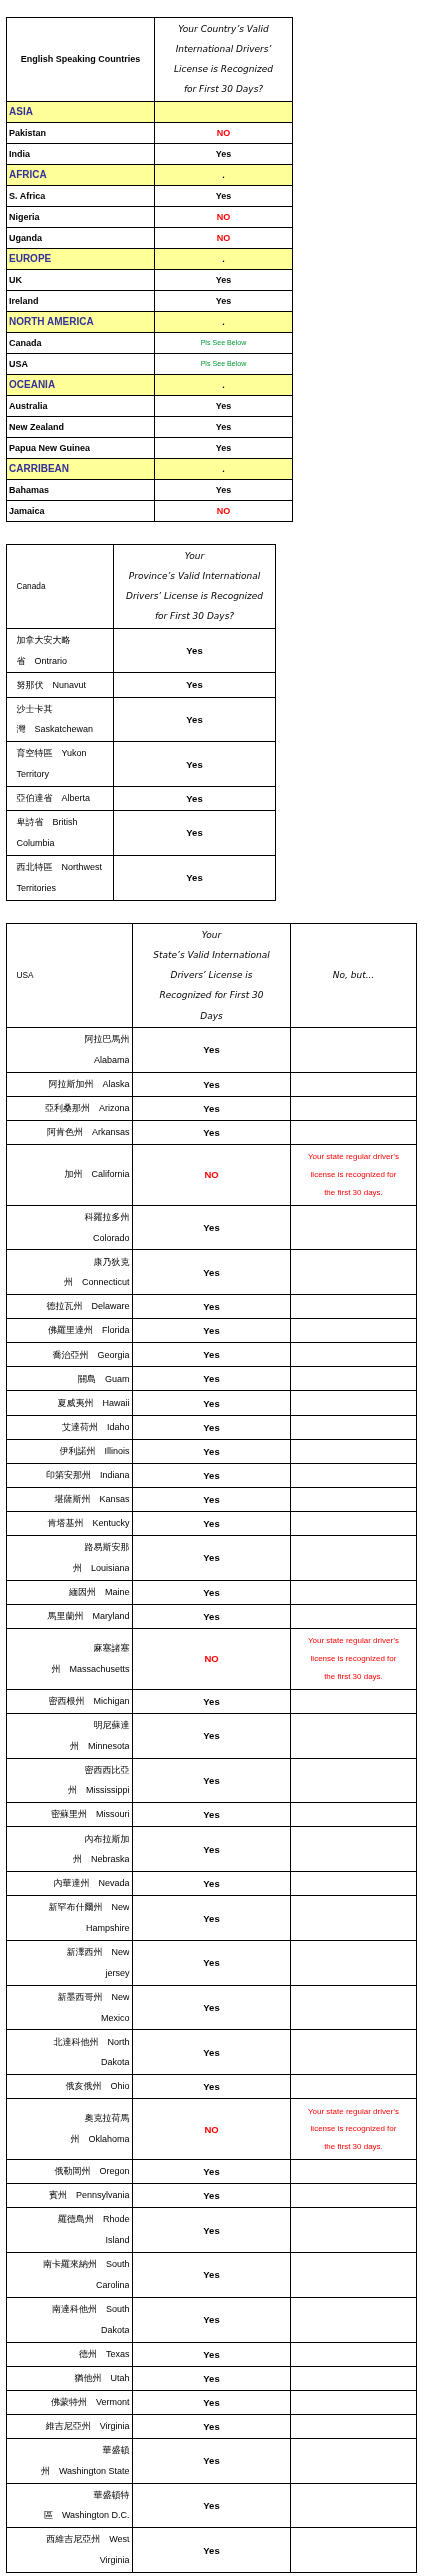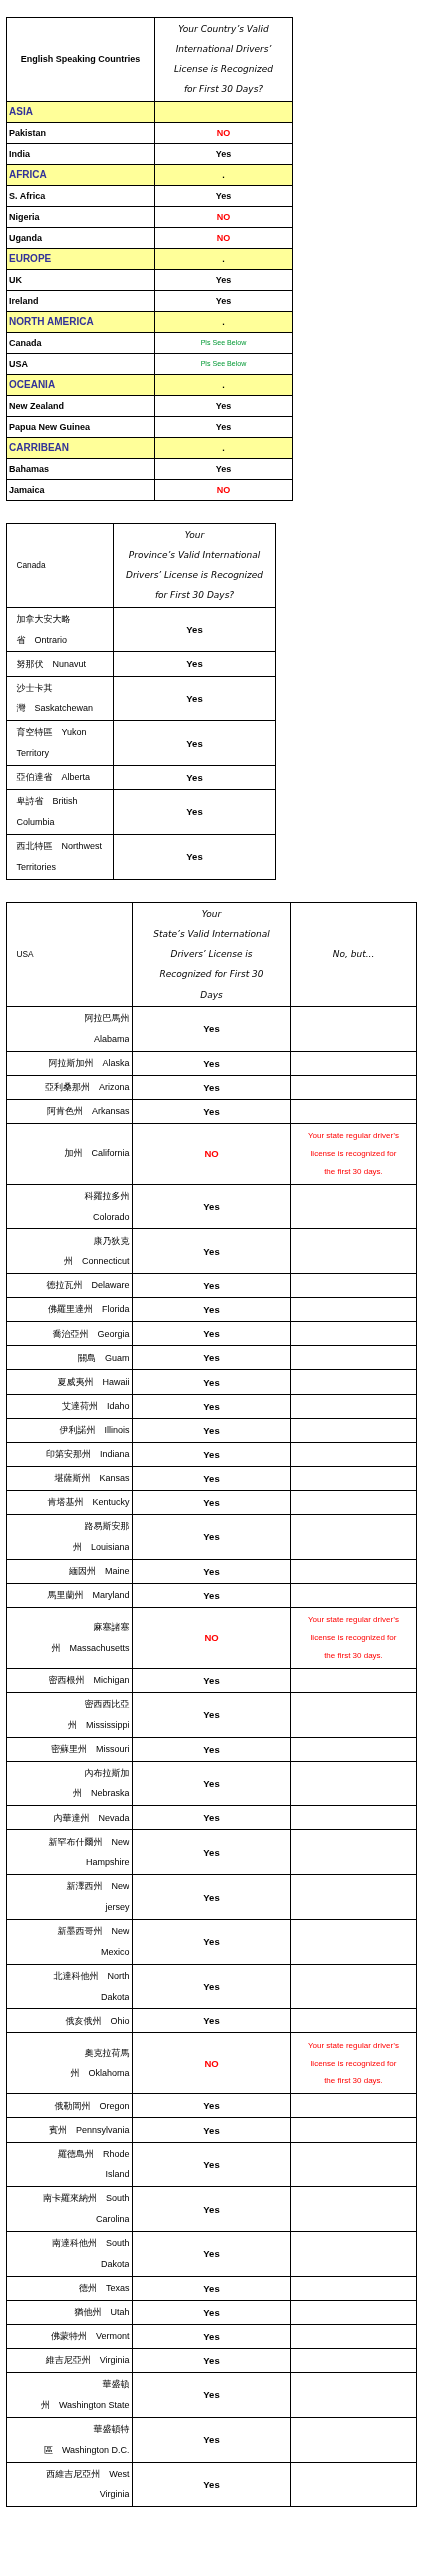--- a/index.html
+++ b/index.html
@@ -116,20 +116,24 @@
         <tr class="country">
           <td class="name-cell">USA</td>
           <td class="value-cell v-see">Pls See Below</td>
         </tr>
 
         <tr class="section">
           <td class="name-cell">OCEANIA</td>
           <td class="value-cell v-dot">.</td>
         </tr>
 
+        <tr class="country">
+          <td class="name-cell">Australia</td>
+          <td class="value-cell v-yes">Yes</td>
+        </tr>
 
         <tr class="country">
           <td class="name-cell">New Zealand</td>
           <td class="value-cell v-yes">Yes</td>
         </tr>
 
         <tr class="country">
           <td class="name-cell">Papua New Guinea</td>
           <td class="value-cell v-yes">Yes</td>
         </tr>
@@ -357,20 +361,26 @@
 license is recognized for
 the first 30 days.</td>
         </tr>
 
         <tr>
           <td class="name-cell">密西根州　Michigan</td>
           <td class="value-cell v-yes">Yes</td>
           <td class="note-cell"></td>
         </tr>
 
+        <tr>
+          <td class="name-cell">明尼蘇達
+州　Minnesota</td>
+          <td class="value-cell v-yes">Yes</td>
+          <td class="note-cell"></td>
+        </tr>
 
         <tr>
           <td class="name-cell">密西西比亞
 州　Mississippi</td>
           <td class="value-cell v-yes">Yes</td>
           <td class="note-cell"></td>
         </tr>
 
         <tr>
           <td class="name-cell">密蘇里州　Missouri</td>

